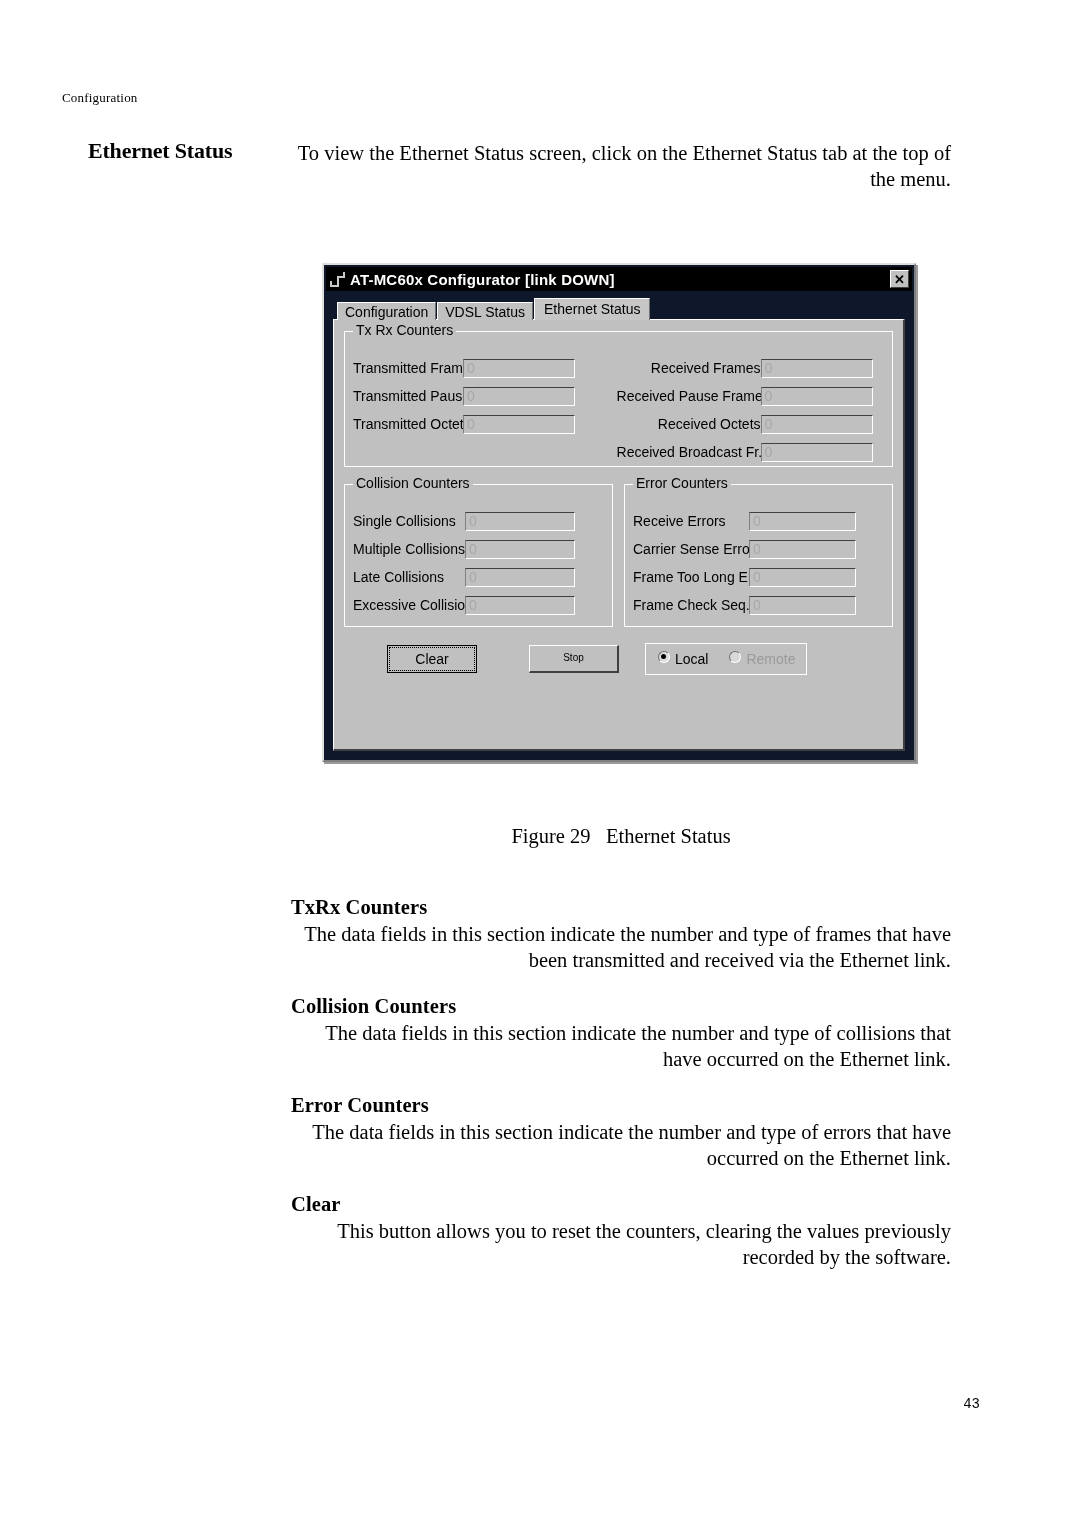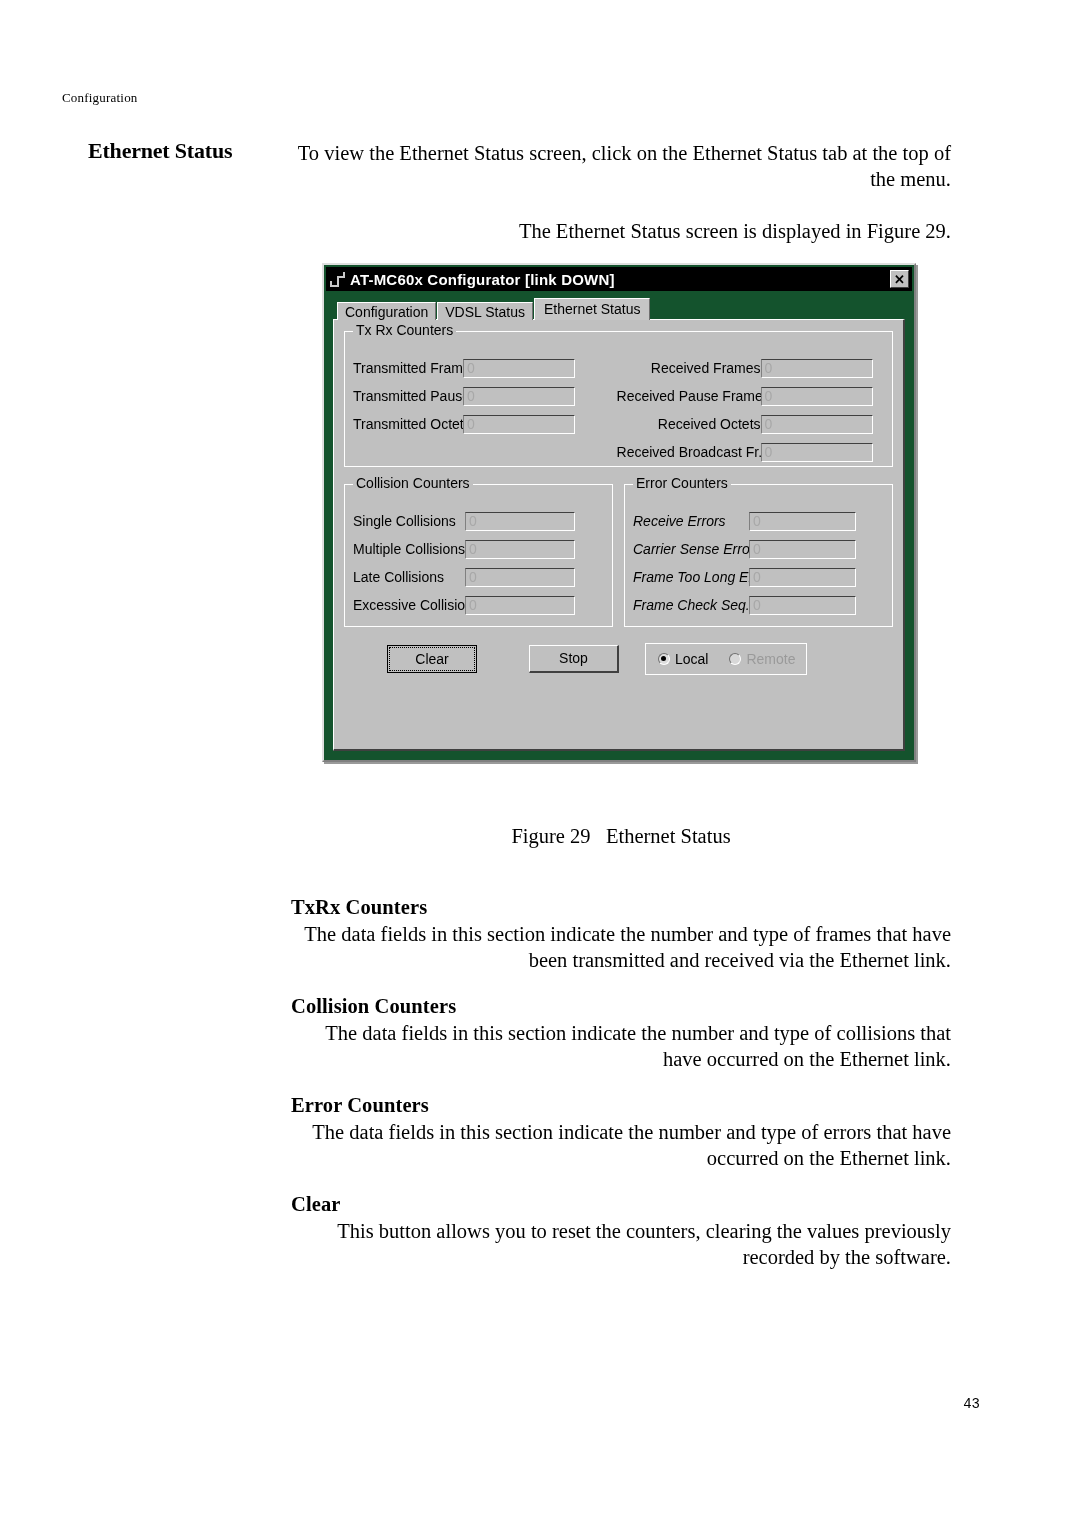--- a/index.html
+++ b/index.html
@@ -81,21 +81,21 @@
     top: 825px;
     width: 660px;
     text-align: center;
     font-size: 20.5px;
   }
   .figure-caption b { font-weight: normal; }
 
   
   .win-dialog {
     width: 594px;
-    background: #14532d;
+    background: #0f172a;
     border-top: 2px solid #dfdfdf;
     border-left: 2px solid #dfdfdf;
     border-right: 2px solid #808080;
     border-bottom: 2px solid #808080;
     box-shadow: 2px 2px 0 #9a9a9a;
     font-family: "Liberation Sans", sans-serif;
     position: relative;
     box-sizing: border-box;
     padding: 0;
   }
@@ -274,37 +274,37 @@
 
   
   .lower-row {
     display: flex;
     margin-top: 17px;
     gap: 11px;
   }
   .lower-row .groupbox { flex: 1 1 0; }
   .lower-row .field-label { width: 112px; }
   .lower-row .field-input { width: 110px; }
-  .gb-error .field-label { width: 116px; font-style: italic; }
+  .gb-error .field-label { width: 116px; }
   .gb-error .field-input { width: 107px; }
 
   
   .btn-row {
     display: flex;
     align-items: center;
     margin-top: 16px;
     padding-left: 43px;
   }
   .btn {
     background: #c0c0c0;
     border-top: 1.5px solid #ffffff;
     border-left: 1.5px solid #ffffff;
     border-right: 2px solid #404040;
     border-bottom: 2px solid #404040;
-    font-size: 14px;
+    font-size: 10px;
     font-family: "Liberation Sans", sans-serif;
     color: #000;
     text-align: center;
     box-sizing: border-box;
     cursor: default;
   }
   .btn-clear-outer {
     width: 90px;
     height: 28px;
     border: 1.5px solid #000000;
@@ -334,21 +334,21 @@
     height: 32px;
     border: 1.5px solid #ffffff;
     box-sizing: border-box;
     display: flex;
     align-items: center;
     padding-left: 12px;
     gap: 21px;
   }
   .radio-item {
     display: flex;
-    align-items: center;
+    align-items: flex-start;
     gap: 5px;
     font-size: 14px;
   }
   .radio-dot {
     width: 12px;
     height: 12px;
     border-radius: 50%;
     background: #dcdcdc;
     border-top: 1.5px solid #707070;
     border-left: 1.5px solid #707070;
@@ -384,21 +384,20 @@
 </head>
 <body>
 
 <div class="running-head">Configuration</div>
 
 <div class="margin-heading">Ethernet Status</div>
 
 <div class="body-col">
   <p>To view the Ethernet Status screen, click on the Ethernet Status tab at the top of the menu.</p>
   <div class="gap-26"></div>
-  <p>The Ethernet Status screen is displayed in Figure 29.</p>
 </div>
 
 <div class="figure-wrap">
   <div class="win-dialog">
 
     <div class="titlebar">
       <span class="title-icon">
         <i style="left:0px;  top:9px;  width:2px; height:6px;"></i>
         <i style="left:0px;  top:13px; width:9px; height:2px;"></i>
         <i style="left:7px;  top:4px;  width:2px; height:10px;"></i>

